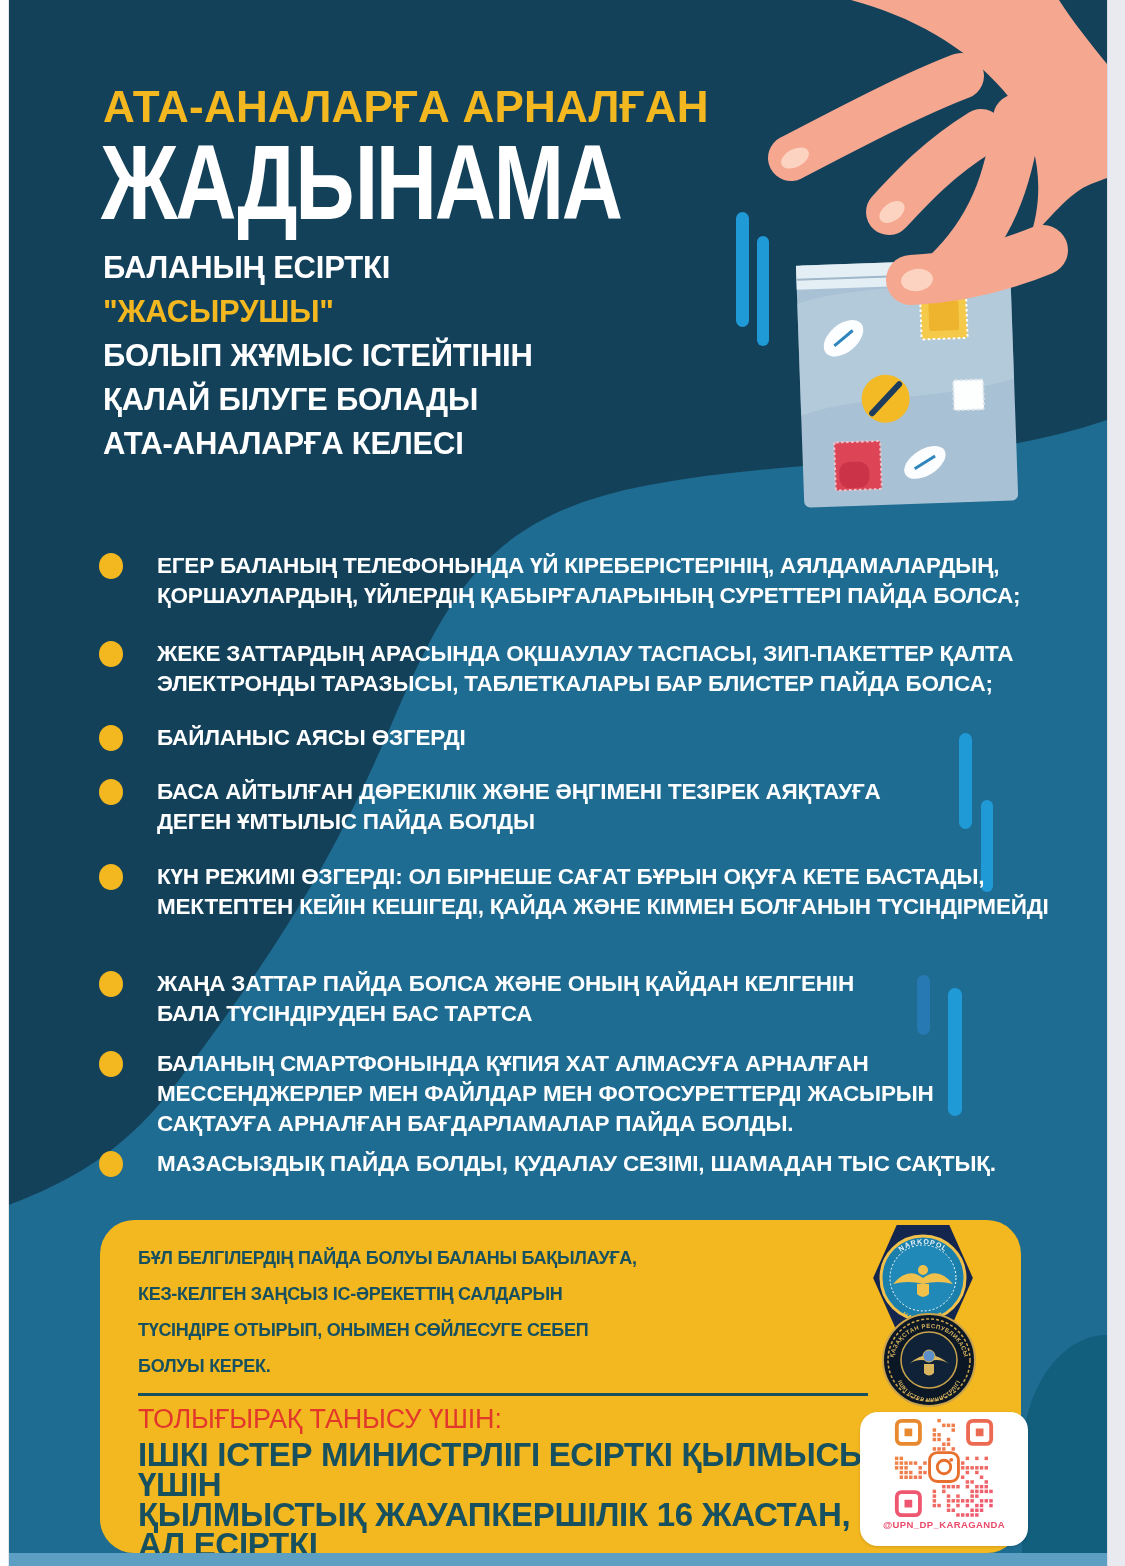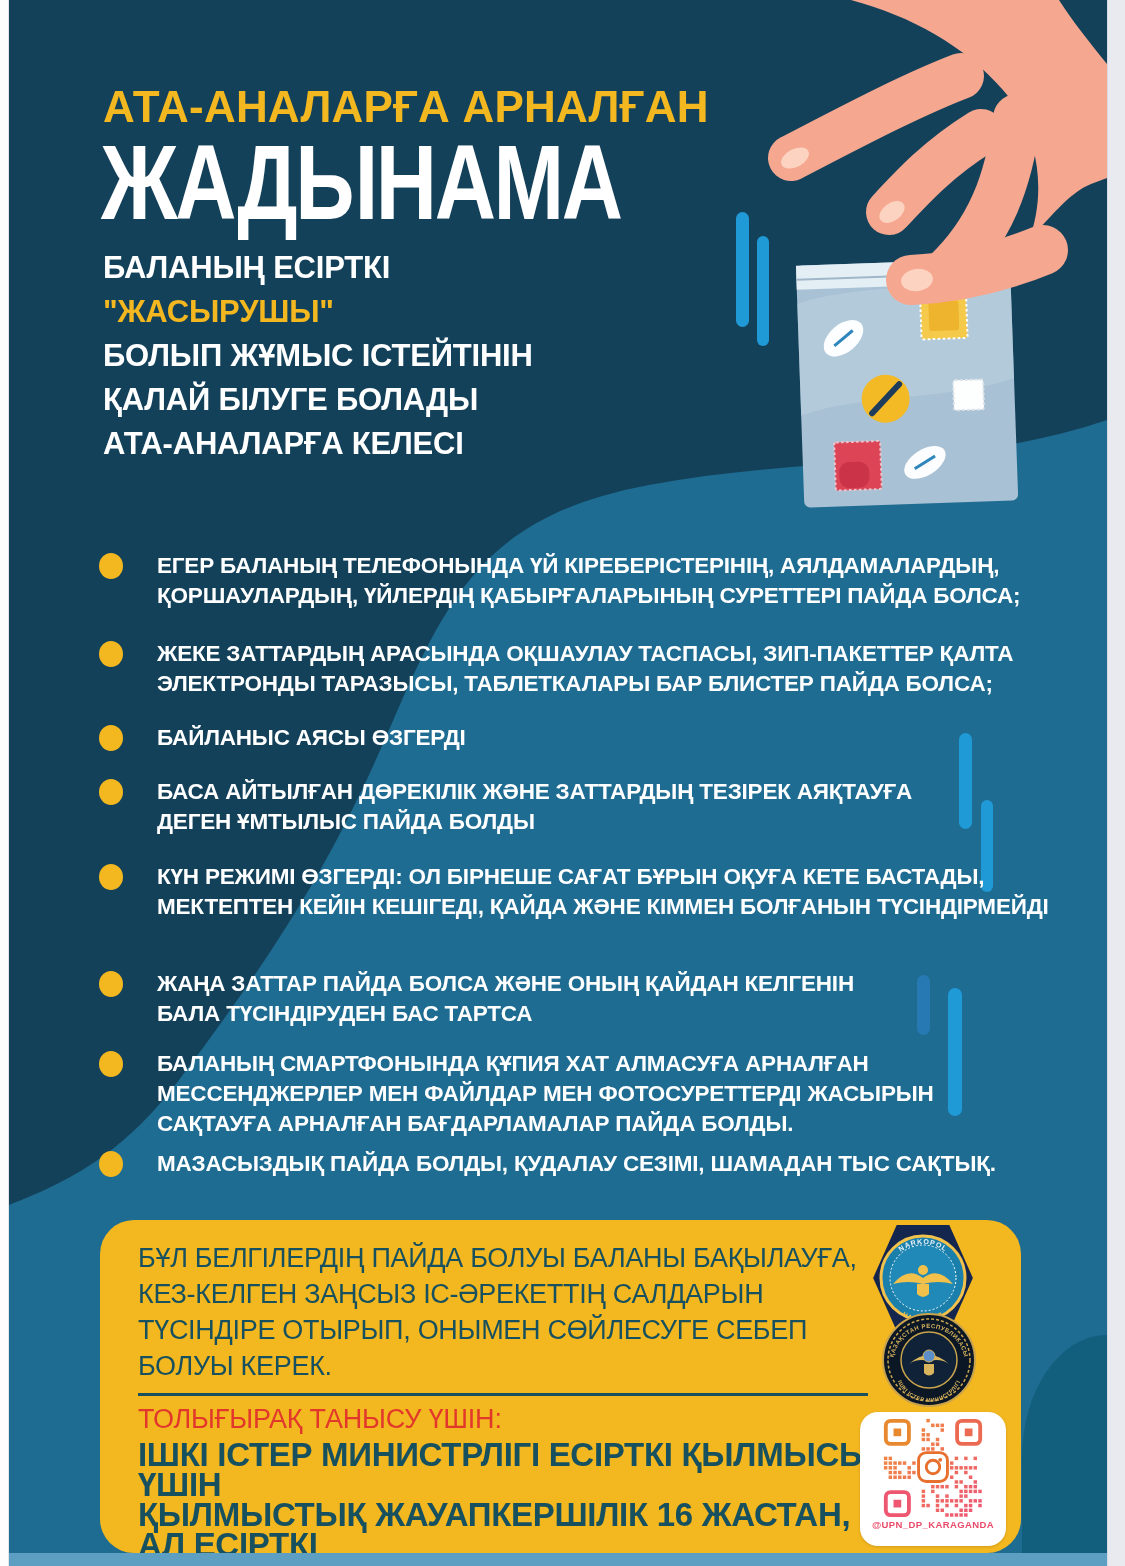--- a/index.html
+++ b/index.html
@@ -40,28 +40,28 @@
   .sign-item:nth-of-type(3){margin-top:24px;}
   .sign-item:nth-of-type(4){margin-top:24px;}
   .sign-item:nth-of-type(5){margin-top:25px;}
   .sign-item:nth-of-type(6){margin-top:47px;}
   .sign-item:nth-of-type(7){margin-top:20px;}
   .sign-item:nth-of-type(8){margin-top:10px;}
   .dot{flex:none;width:24px;height:26px;border-radius:50%;background:var(--accent-yellow);margin:2px 34px 0 0;}
   .sign-text{color:#fff;font-weight:bold;font-size:22.5px;line-height:30px;letter-spacing:-.2px;white-space:pre-line;}
 
   .notice-box{position:absolute;left:91px;top:1220px;width:921px;height:333px;background:var(--accent-yellow);border-radius:34px;padding:20px 150px 18px 38px;}
-  .notice-par{color:var(--text-dark);font-weight:normal;font-size:27px;line-height:36px;letter-spacing:-.3px;white-space:pre-line;max-width:740px;}
+  .notice-par{color:var(--text-dark);font-weight:bold;font-size:18px;line-height:36px;letter-spacing:-.3px;white-space:pre-line;max-width:740px;}
   .notice-rule{width:730px;border-top:3px solid var(--text-dark);margin:9px 0 8px 0;}
   .notice-label{color:var(--accent-red);font-weight:normal;font-size:27px;letter-spacing:-.2px;}
   .notice-reminder{margin-top:5px;color:var(--text-dark);font-weight:bold;font-size:33px;line-height:30px;letter-spacing:-.3px;white-space:pre-line;max-width:740px;}
 
   .hex-badge{position:absolute;left:770px;top:2px;width:106px;height:112px;}
   .round-badge{position:absolute;left:781px;top:92px;width:96px;height:96px;}
-  .qr-card{position:absolute;left:760px;top:192px;width:146px;height:134px;background:#fff;border-radius:18px;padding:4px 6px 0 6px;text-align:center;box-shadow:0 1px 3px rgba(0,0,0,.15);}
+  .qr-card{position:absolute;left:760px;top:192px;width:168px;height:134px;background:#fff;border-radius:18px;padding:4px 6px 0 6px;text-align:center;box-shadow:0 1px 3px rgba(0,0,0,.15);}
   .qr-card svg{display:block;margin:0 auto;}
   .qr-handle{margin-top:-1px;color:var(--qr-pink);font-weight:bold;font-size:9.5px;letter-spacing:.4px;white-space:nowrap;}
   .arc-text{font-family:"Liberation Sans",sans-serif;font-weight:bold;}
 </style>
 </head>
 <body>
 
 <div class="page">
   <div class="strip-left"></div>
 
@@ -150,21 +150,21 @@
 ЭЛЕКТРОНДЫ ТАРАЗЫСЫ, ТАБЛЕТКАЛАРЫ БАР БЛИСТЕР ПАЙДА БОЛСА;</div>
       </div>
 
       <div class="sign-item">
         <span class="dot"></span>
         <div class="sign-text">БАЙЛАНЫС АЯСЫ ӨЗГЕРДІ</div>
       </div>
 
       <div class="sign-item">
         <span class="dot"></span>
-        <div class="sign-text">БАСА АЙТЫЛҒАН ДӨРЕКІЛІК ЖӘНЕ ЗАТТАРДЫҢ ТЕЗІРЕК АЯҚТАУҒА
+        <div class="sign-text">БАСА АЙТЫЛҒАН ДӨРЕКІЛІК ЖӘНЕ ӘҢГІМЕНІ ТЕЗІРЕК АЯҚТАУҒА
 ДЕГЕН ҰМТЫЛЫС ПАЙДА БОЛДЫ</div>
       </div>
 
       <div class="sign-item">
         <span class="dot"></span>
         <div class="sign-text">КҮН РЕЖИМІ ӨЗГЕРДІ: ОЛ БІРНЕШЕ САҒАТ БҰРЫН ОҚУҒА КЕТЕ БАСТАДЫ,
 МЕКТЕПТЕН КЕЙІН КЕШІГЕДІ, ҚАЙДА ЖӘНЕ КІММЕН БОЛҒАНЫН ТҮСІНДІРМЕЙДІ</div>
       </div>
 
       <div class="sign-item">

